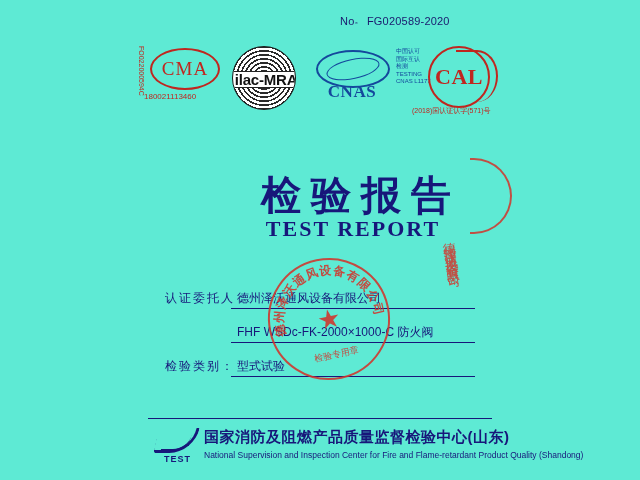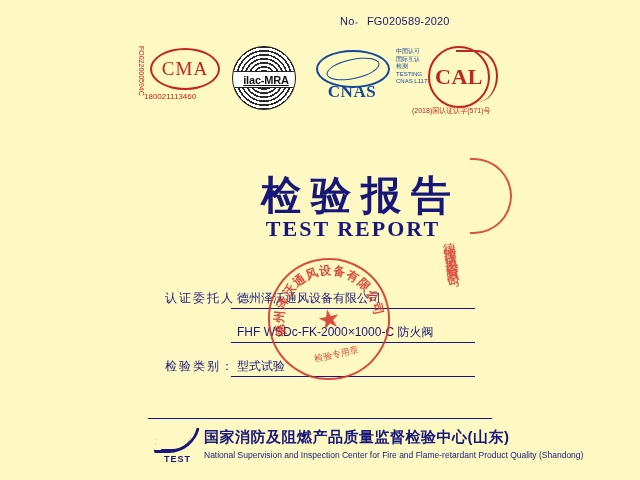--- a/index.html
+++ b/index.html
@@ -13,21 +13,21 @@
     position: relative;
     font-family: "Liberation Sans", sans-serif;
     overflow: hidden;
   }
 
   .page {
     position: absolute;
     left: 0; top: 0;
     width: 640px;
     height: 480px;
-    background: #fef9c3;
+    background: #5eead4;
   }
 
   
   .doc-no {
     position: absolute;
     top: 14px;
     left: 340px;
     font-size: 11px;
     color: #1a1a6e;
     letter-spacing: 0.2px;
@@ -104,26 +104,25 @@
   .ilac-band {
     position: absolute;
     left: -2px; top: 24px;
     width: 70px; height: 15px;
     background: #ffffff;
     border-top: 1px solid #222;
     border-bottom: 1px solid #222;
     display: flex;
     align-items: center;
     justify-content: center;
-    font-size: 11px;
+    font-size: 15px;
     font-weight: bold;
     color: #111;
     letter-spacing: -0.2px;
     font-family: "Liberation Sans", sans-serif;
-    text-decoration: underline;
   }
 
   .cnas-wrap {
     position: absolute;
     left: 170px; top: 6px;
     width: 84px; height: 56px;
   }
   .cnas-ell {
     position: absolute;
     left: 6px; top: 0px;

